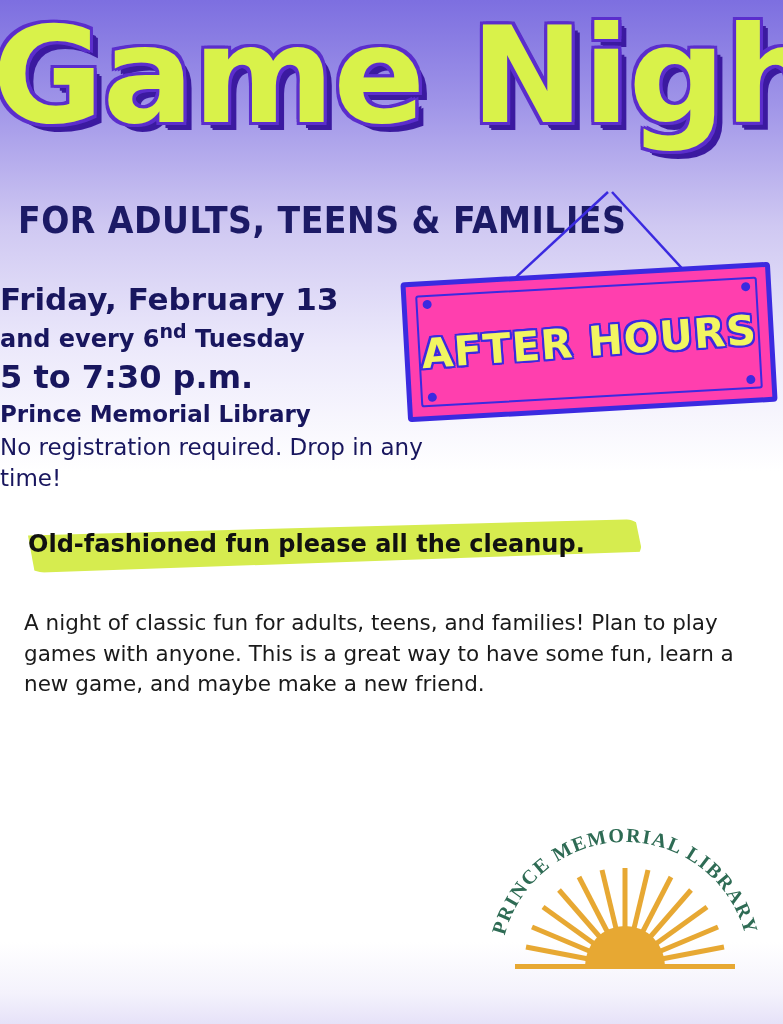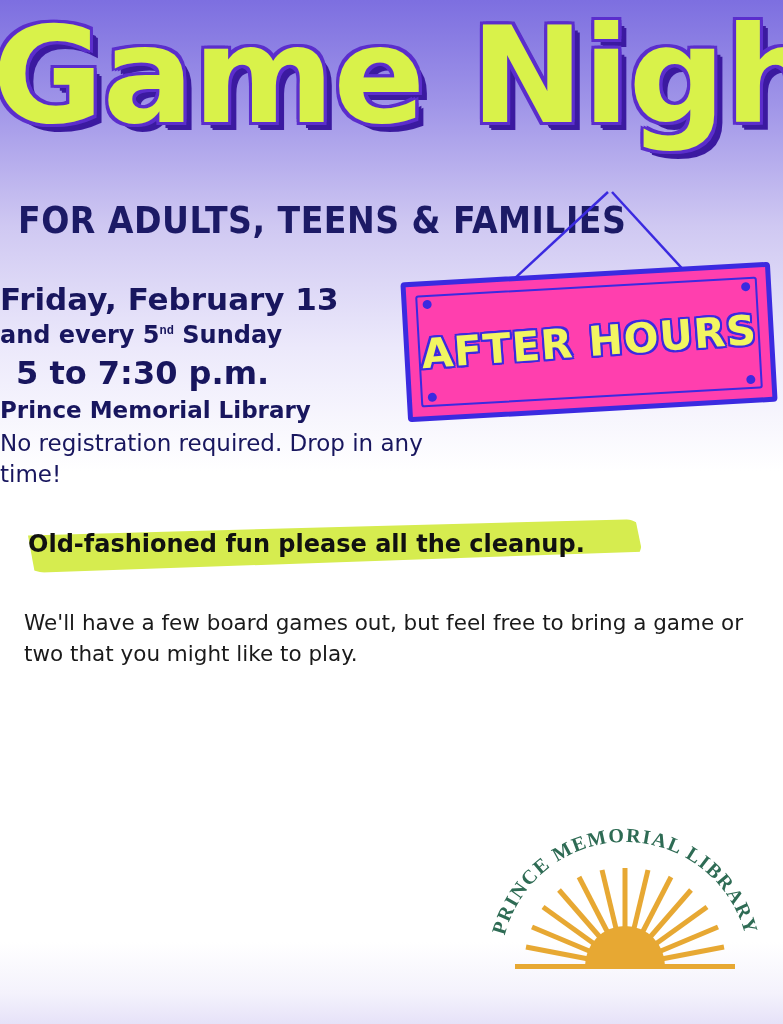--- a/index.html
+++ b/index.html
@@ -69,26 +69,25 @@
   .d-date {
     font-size: 31px;
     font-weight: bold;
     line-height: 1.12;
   }
   .d-every {
     font-size: 24px;
     font-weight: bold;
     line-height: 1.5;
   }
-  .d-every sup { font-size: 12px; font-family: Liberation Mono, monospace; }
+  .d-every sup { font-size: 19px; }
   .d-time {
     font-size: 32px;
     font-weight: bold;
     line-height: 1.3;
-    margin-left: 16px;
   }
   .d-place {
     font-size: 23px;
     font-weight: bold;
     line-height: 1.45;
   }
   .d-reg {
     font-size: 23px;
     font-weight: normal;
     line-height: 1.35;
@@ -218,34 +217,34 @@
     <span class="sign-dot tl"></span>
     <span class="sign-dot tr"></span>
     <span class="sign-dot bl"></span>
     <span class="sign-dot br"></span>
     <div class="sign-text">AFTER HOURS</div>
   </div>
 
   <div class="details">
     <div class="d-date">Friday, February 13</div>
     <div class="d-every">
-      <span>and every 5</span><sup>nd</sup><span> Sunday</span>
+      <span>and every 6</span><sup>nd</sup><span> Tuesday</span>
     </div>
     <div class="d-time">5 to 7:30 p.m.</div>
     <div class="d-place">Prince Memorial Library</div>
     <div class="d-reg">No registration required. Drop in any time!</div>
   </div>
 
   <div class="tagline-wrap">
     <div class="tagline-hl"></div>
     <div class="tagline-text">Old-fashioned fun please all the cleanup.</div>
   </div>
 
   <div class="body">
-    <p>We'll have a few board games out, but feel free to bring a game or two that you might like to play.</p>
+    <p>A night of classic fun for adults, teens, and families! Plan to play games with anyone. This is a great way to have some fun, learn a new game, and maybe make a new friend.</p>
   </div>
 
   <svg class="logo" viewBox="0 0 300 200">
     <defs>
       <path id="arcpath" d="M 26,172 A 124,124 0 0 1 274,172"></path>
     </defs>
     <g stroke="#e7a833" stroke-width="5" stroke-linecap="butt">
       <line x1="150" y1="172" x2="150" y2="74"></line>
       <line x1="150" y1="172" x2="127" y2="76"></line>
       <line x1="150" y1="172" x2="104" y2="83"></line>

